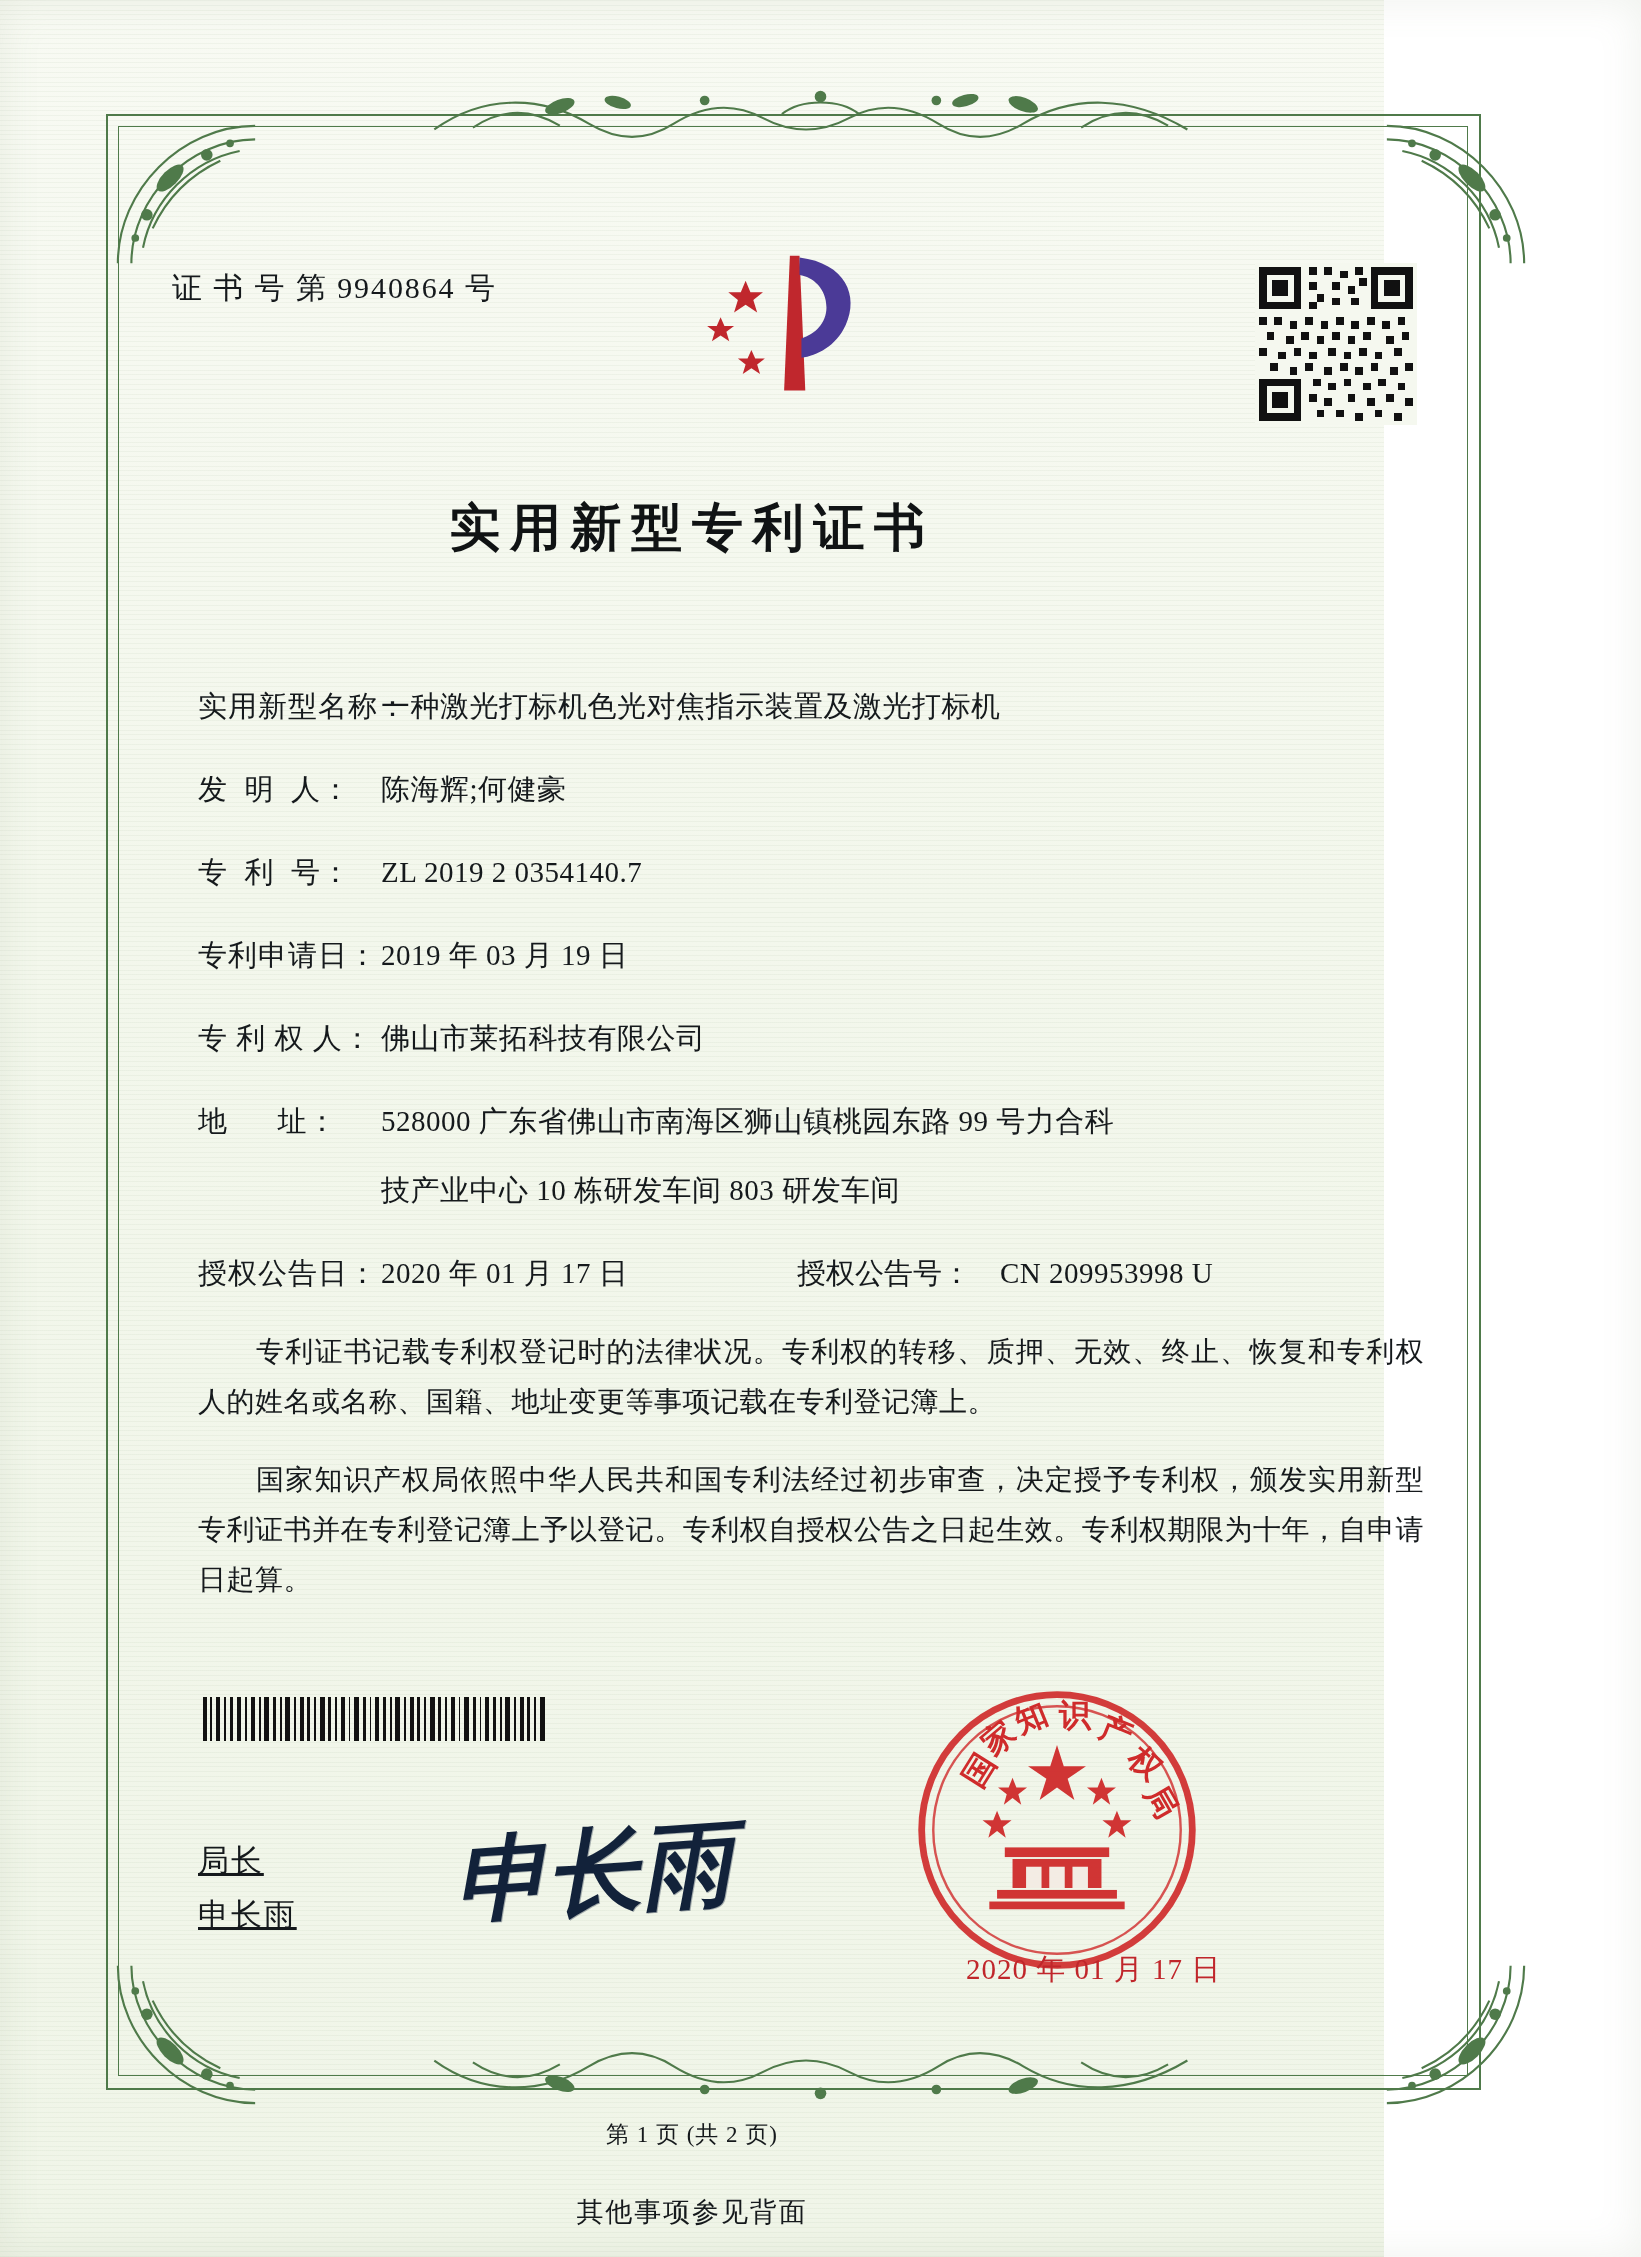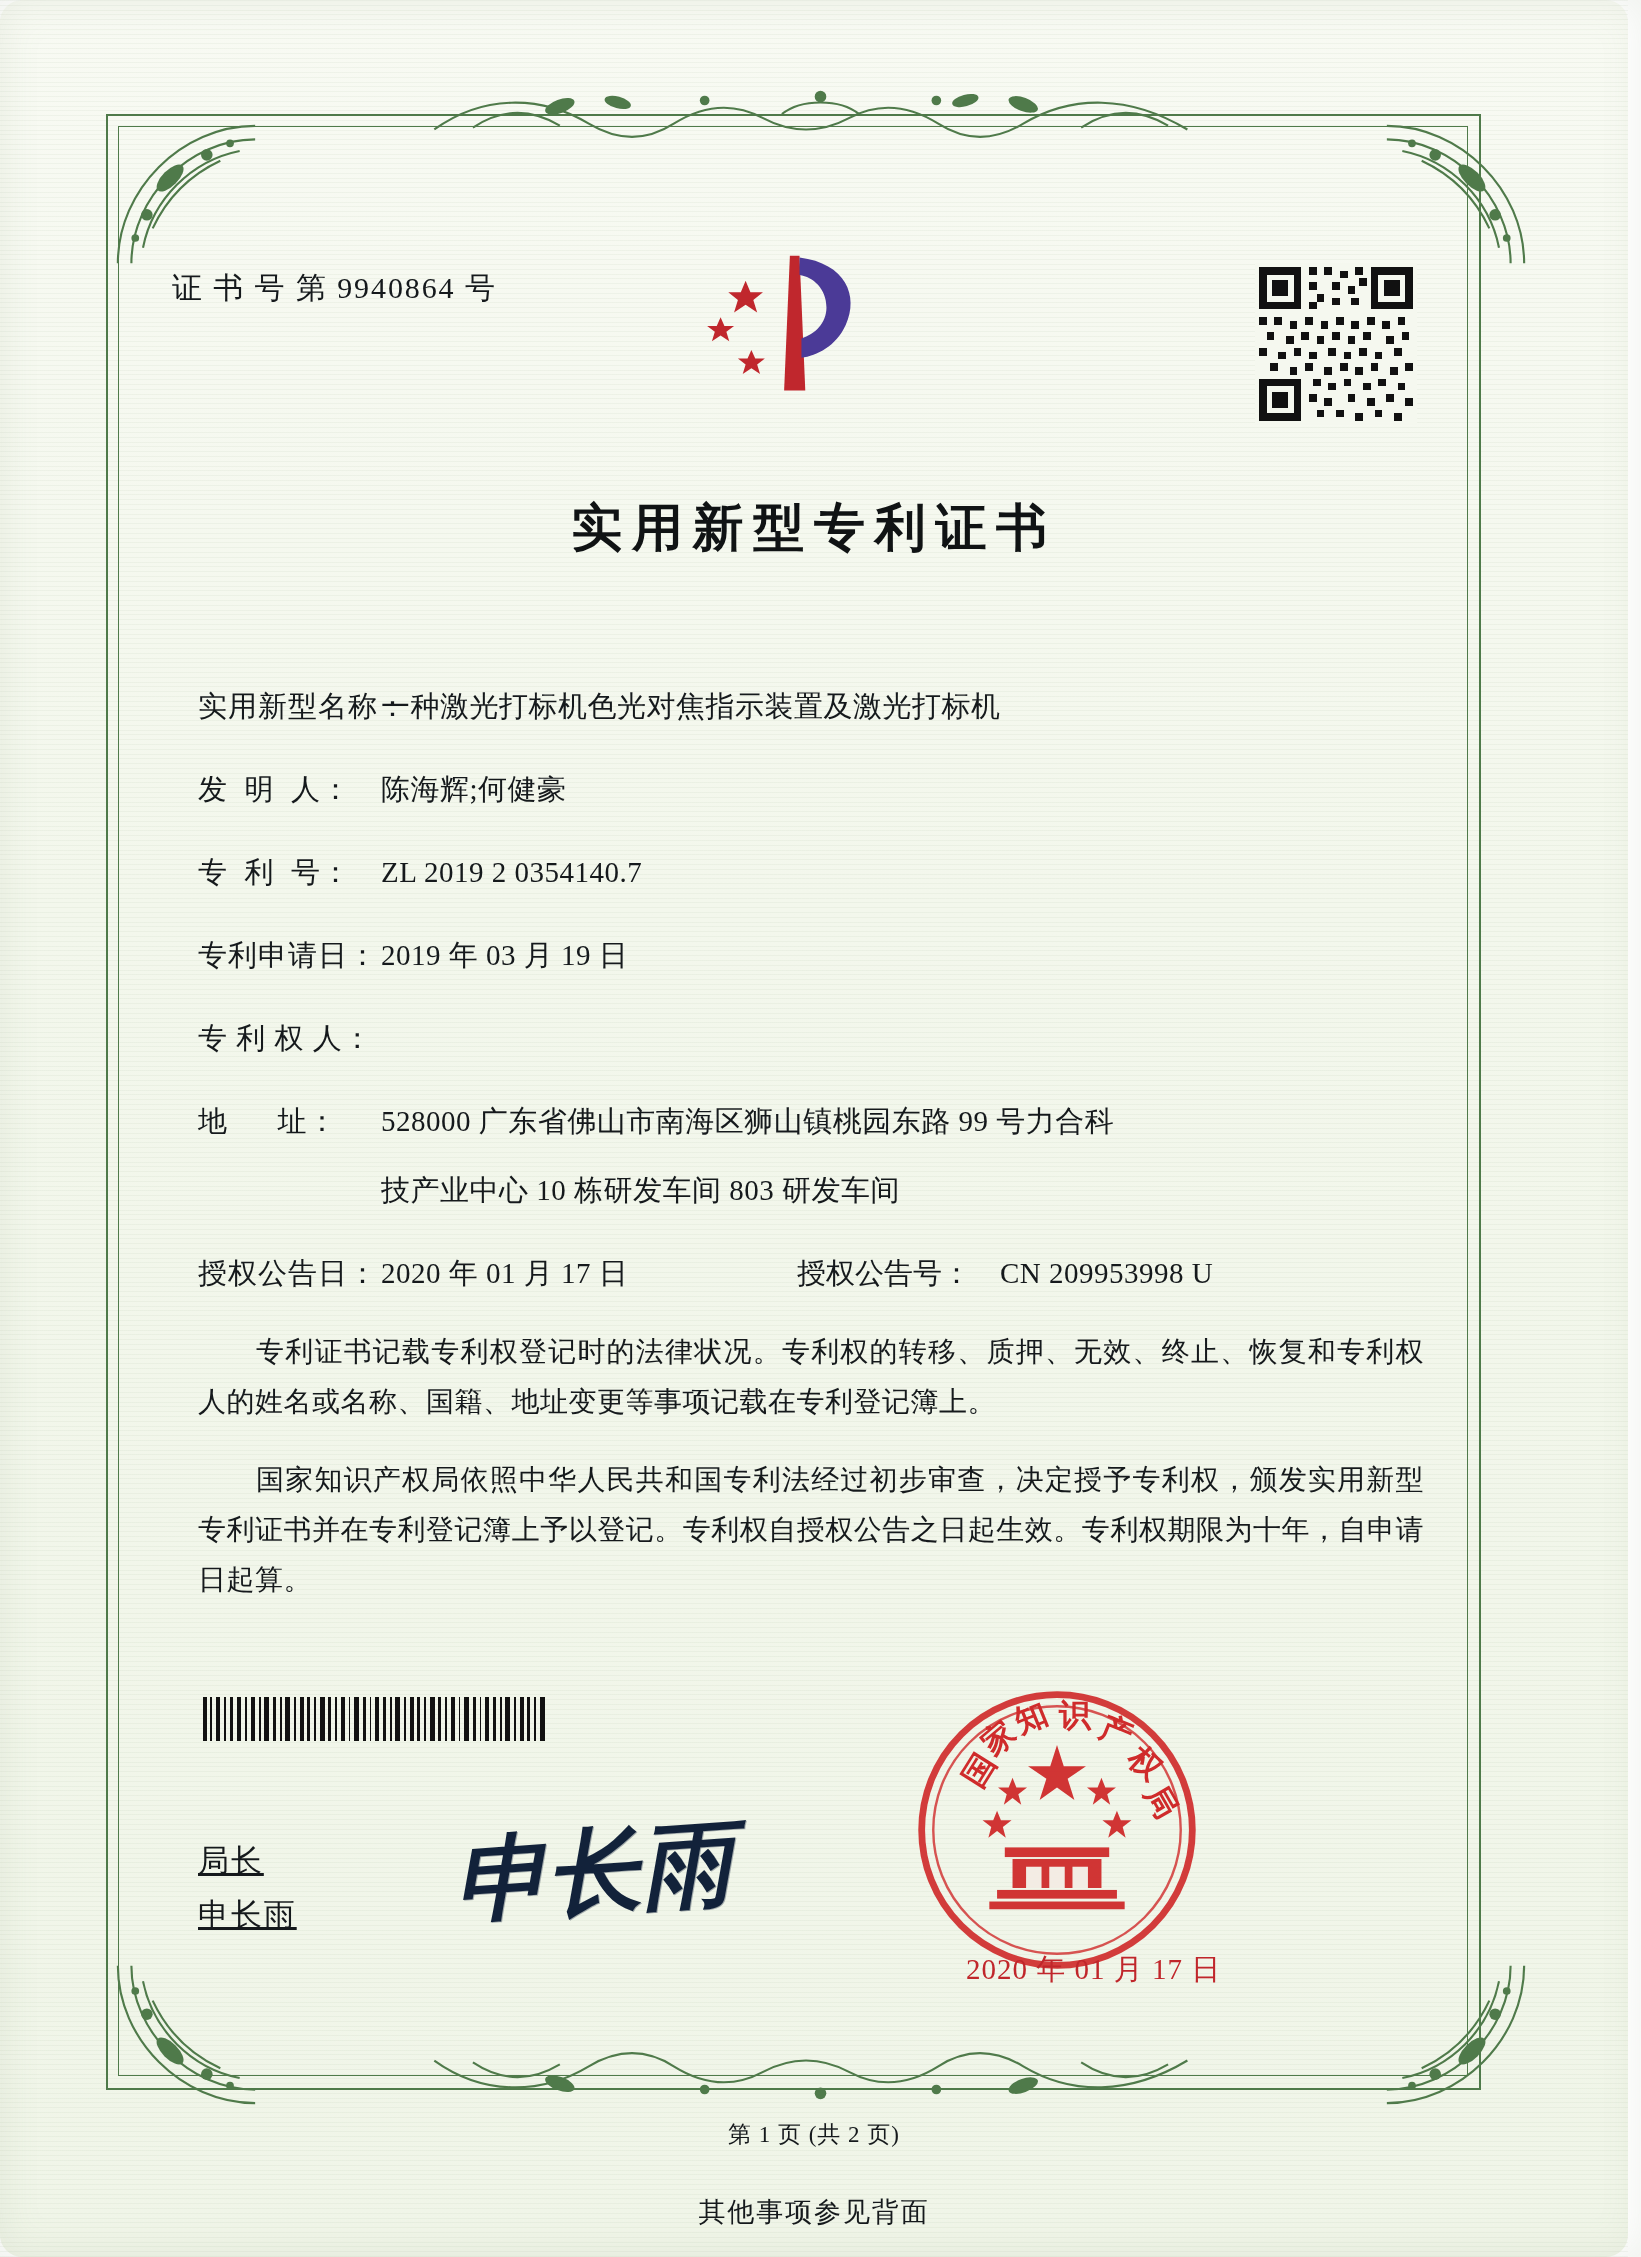--- a/index.html
+++ b/index.html
@@ -4,24 +4,23 @@
 <style>
   html,body{margin:0;padding:0;}
   body{
     width:1641px;height:2257px;
     background:#ffffff;
     font-family:"Liberation Serif", serif;
     overflow:hidden;
   }
   .page{
     position:relative;
-    width:1628px;height:2257px;
+    width:1384px;height:2257px;
     background:
       linear-gradient(180deg, rgba(248,250,243,1) 0%, rgba(243,247,236,1) 40%, rgba(240,245,232,1) 100%);
-    border-radius: 22px;
   }
   
   .page:before{
     content:"";position:absolute;inset:0;
     background-image:repeating-linear-gradient(0deg, rgba(160,180,150,.10) 0px, rgba(160,180,150,.10) 1px, rgba(255,255,255,0) 1px, rgba(255,255,255,0) 4.8px);
     pointer-events:none;
   }
   .paper-edge{
     position:absolute;left:0;top:0;width:1641px;height:2257px;
     box-shadow:inset 0 0 41px rgba(120,140,110,.12);
@@ -355,20 +354,21 @@
       <span class="val">ZL 2019 2 0354140.7</span>
     </div>
 
     <div class="row">
       <span class="lbl">专利申请日：</span>
       <span class="val">2019 年 03 月 19 日</span>
     </div>
 
     <div class="row">
       <span class="lbl">专 利 权 人：</span>
+      <span class="val">佛山市莱拓科技有限公司</span>
     </div>
 
     <div class="row">
       <span class="lbl">地      址：</span>
       <span class="val">
         <span>528000 广东省佛山市南海区狮山镇桃园东路 99 号力合科</span>
         <span class="line2">技产业中心 10 栋研发车间 803 研发车间</span>
       </span>
     </div>
 

